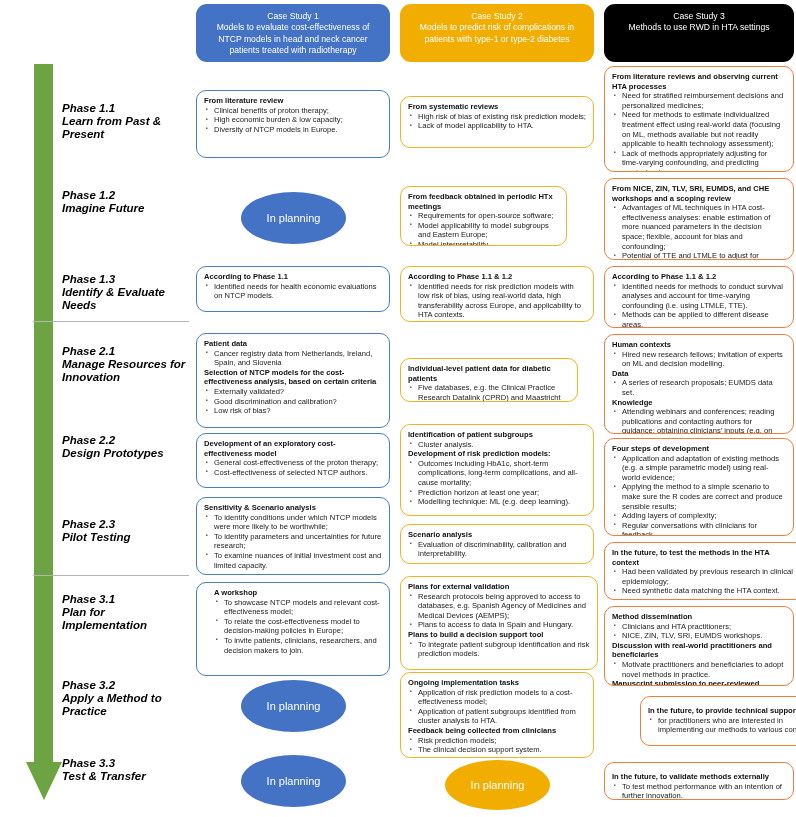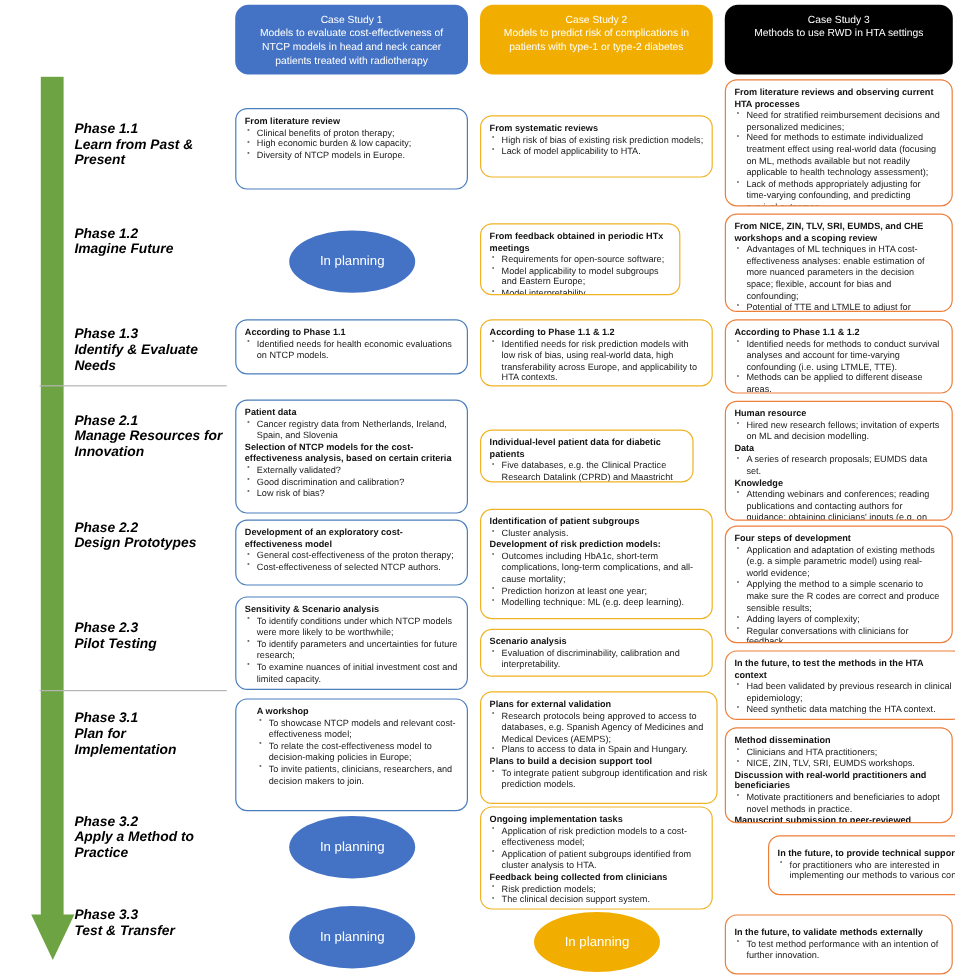--- a/index.html
+++ b/index.html
@@ -336,21 +336,21 @@
 
   <div class="card orange" style="left:604px;top:266px;width:190px;height:62px;">
     <h4>According to Phase 1.1 &amp; 1.2</h4>
     <ul>
       <li>Identified needs for methods to conduct survival analyses and account for time-varying confounding (i.e. using LTMLE, TTE).</li>
       <li>Methods can be applied to different disease areas.</li>
     </ul>
   </div>
 
   <div class="card orange" style="left:604px;top:334px;width:190px;height:100px;">
-    <h4>Human resource</h4>
+    <h4>Human contexts</h4>
     <ul>
       <li>Hired new research fellows; invitation of experts on ML and decision modelling.</li>
     </ul>
     <h4>Data</h4>
     <ul>
       <li>A series of research proposals; EUMDS data set.</li>
     </ul>
     <h4>Knowledge</h4>
     <ul>
       <li>Attending webinars and conferences; reading publications and contacting authors for guidance; obtaining clinicians' inputs (e.g. on confounders).</li>
@@ -388,20 +388,20 @@
     <h4>Manuscript submission to peer-reviewed journals</h4>
   </div>
 
   <div class="card orange" style="left:640px;top:696px;width:190px;height:50px;padding-top:9px;">
     <h4>In the future, to provide technical support</h4>
     <ul>
       <li>for practitioners who are interested in implementing our methods to various contexts.</li>
     </ul>
   </div>
 
-  <div class="card orange" style="left:604px;top:762px;width:190px;height:50px;padding-top:9px;">
+  <div class="card orange" style="left:604px;top:762px;width:190px;height:38px;padding-top:9px;">
     <h4>In the future, to validate methods externally</h4>
     <ul>
       <li>To test method performance with an intention of further innovation.</li>
     </ul>
   </div>
 
 </div>
 
 </body></html>

